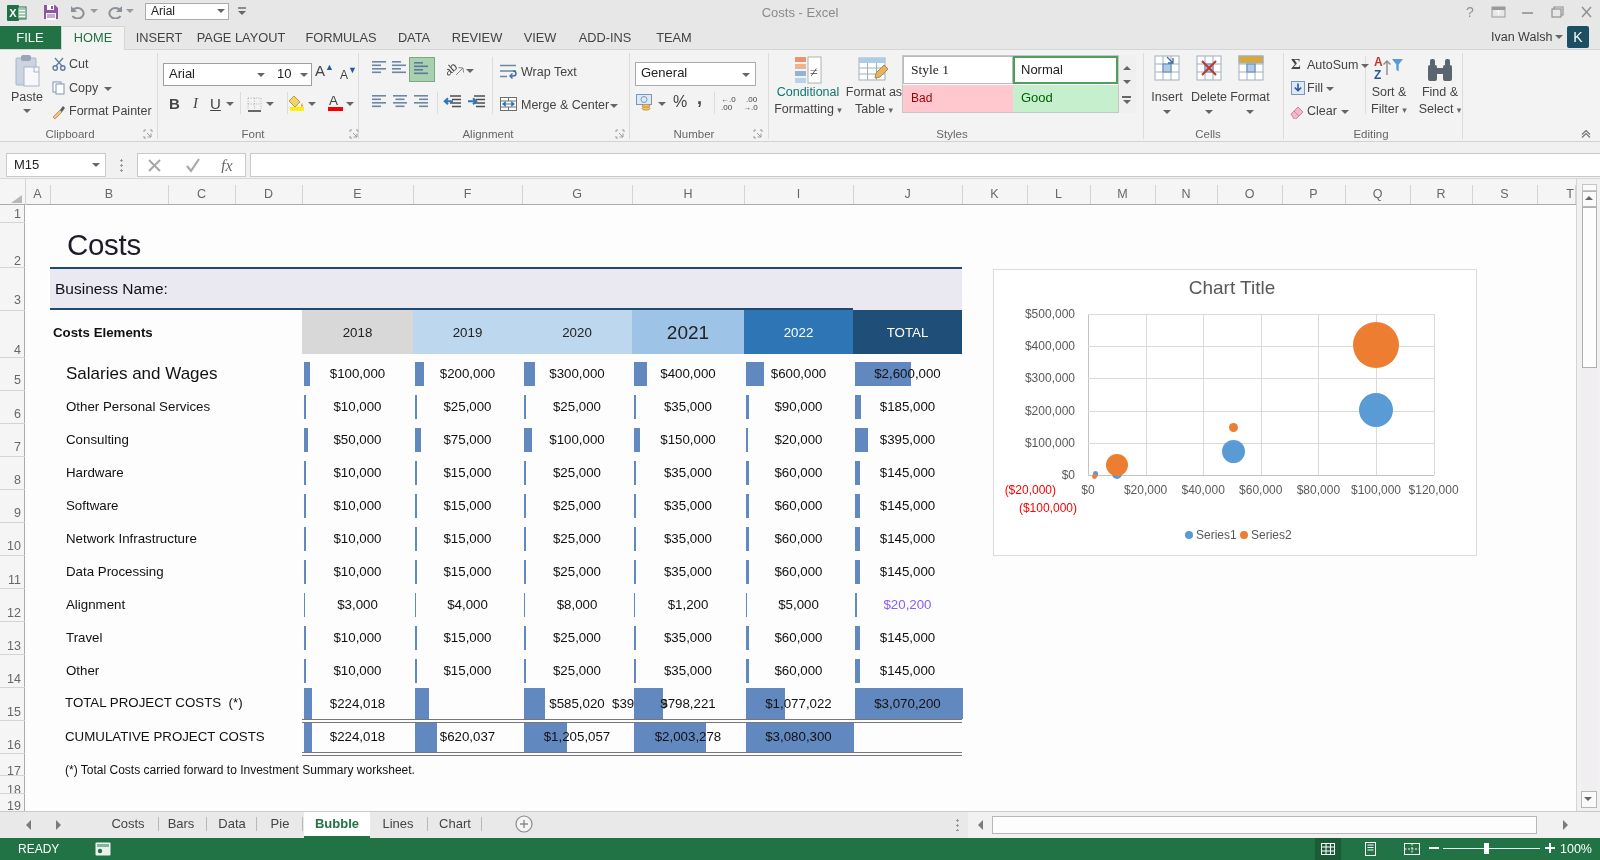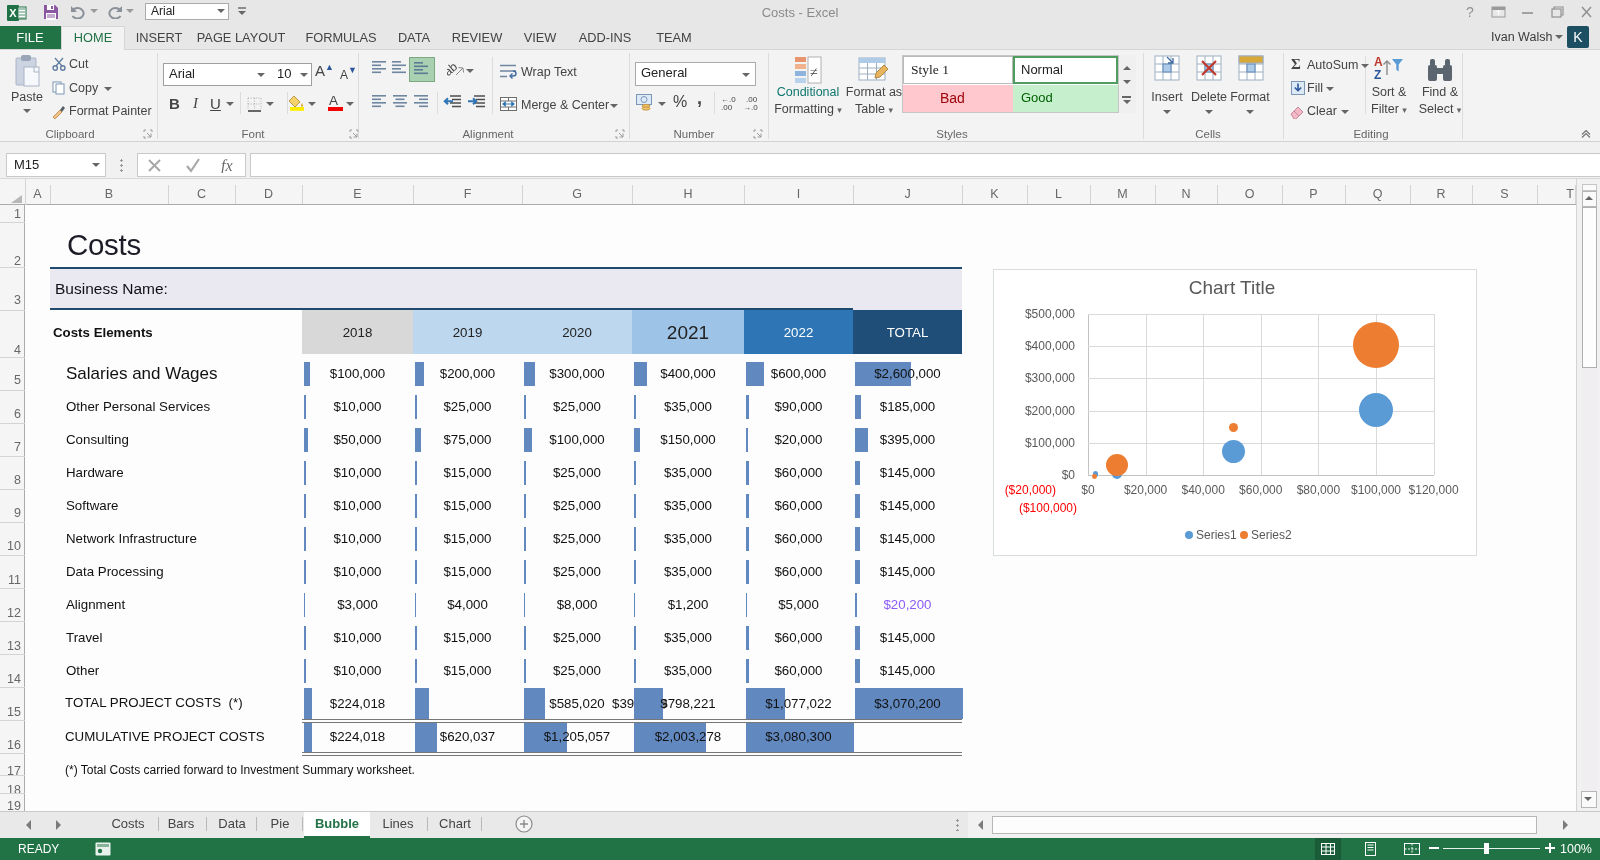--- a/index.html
+++ b/index.html
@@ -251,21 +251,21 @@
 <path d="M18 18 l8 -8 4 4 -8 8 -5 1 z" fill="#e8b45e" stroke="#b08a40"></path>
   </svg>
 <div class="a ct" style="left:674px;top:82px;width:400px;height:20px;line-height:20px;font-size:12.5px;color:#444444;font-weight:normal;">Format as</div>
 <div class="a ct" style="left:674px;top:99px;width:400px;height:20px;line-height:20px;font-size:12.5px;color:#444444">Table <span style="font-size:9px;color:#666">▾</span></div>
 <div class="a" style="left:902px;top:55px;width:234px;height:58px;background:#fff;border:1px solid #c6c6c6;"></div>
 <div class="a" style="left:903px;top:56px;width:110px;height:28px;background:#fff;border:1px solid #b9b9b9;"></div>
 <div class="a" style="left:911px;top:60px;height:20px;line-height:20px;font-size:13.5px;color:#222;font-weight:normal;white-space:nowrap;font-family:'Liberation Serif',serif">Style 1</div>
 <div class="a" style="left:1013px;top:56px;width:105px;height:28px;background:#fff;border:2px solid #4f9e5f;"></div>
 <div class="a" style="left:1021px;top:60px;height:20px;line-height:20px;font-size:13px;color:#222;font-weight:normal;white-space:nowrap;">Normal</div>
 <div class="a" style="left:903px;top:85px;width:110px;height:27px;background:#ffc7ce;"></div>
-<div class="a" style="left:940px;top:88px;height:20px;line-height:20px;font-size:14px;color:#9c0006;font-weight:normal;white-space:nowrap;">Bad</div>
+<div class="a" style="left:911px;top:88px;height:20px;line-height:20px;font-size:12px;color:#9c0006;font-weight:normal;white-space:nowrap;">Bad</div>
 <div class="a" style="left:1013px;top:85px;width:105px;height:27px;background:#c6efce;"></div>
 <div class="a" style="left:1021px;top:88px;height:20px;line-height:20px;font-size:13px;color:#006100;font-weight:normal;white-space:nowrap;">Good</div>
 <div class="a" style="left:1118px;top:55px;width:18px;height:58px;background:#f0f0f0;border-left:1px solid #c6c6c6;"></div>
 <div class="a" style="left:1123px;top:62px;border:4px solid transparent;border-bottom-color:#666;width:0;height:0"></div>
 <div class="a" style="left:1123px;top:80px;border:4px solid transparent;border-top-color:#666;width:0;height:0"></div>
 <div class="a" style="left:1122px;top:96px;width:9px;height:1.5px;background:#666"></div>
 <div class="a" style="left:1123px;top:100px;border:4px solid transparent;border-top-color:#666;width:0;height:0"></div>
 <div class="a ct" style="left:752px;top:124px;width:400px;height:20px;line-height:20px;font-size:11.5px;color:#666;font-weight:normal;">Styles</div>
 <svg class="a" style="left:1154px;top:55px" width="26" height="26" viewBox="0 0 26 26">
 <rect x="1" y="1" width="24" height="24" fill="#fff" stroke="#9daec0"></rect>

